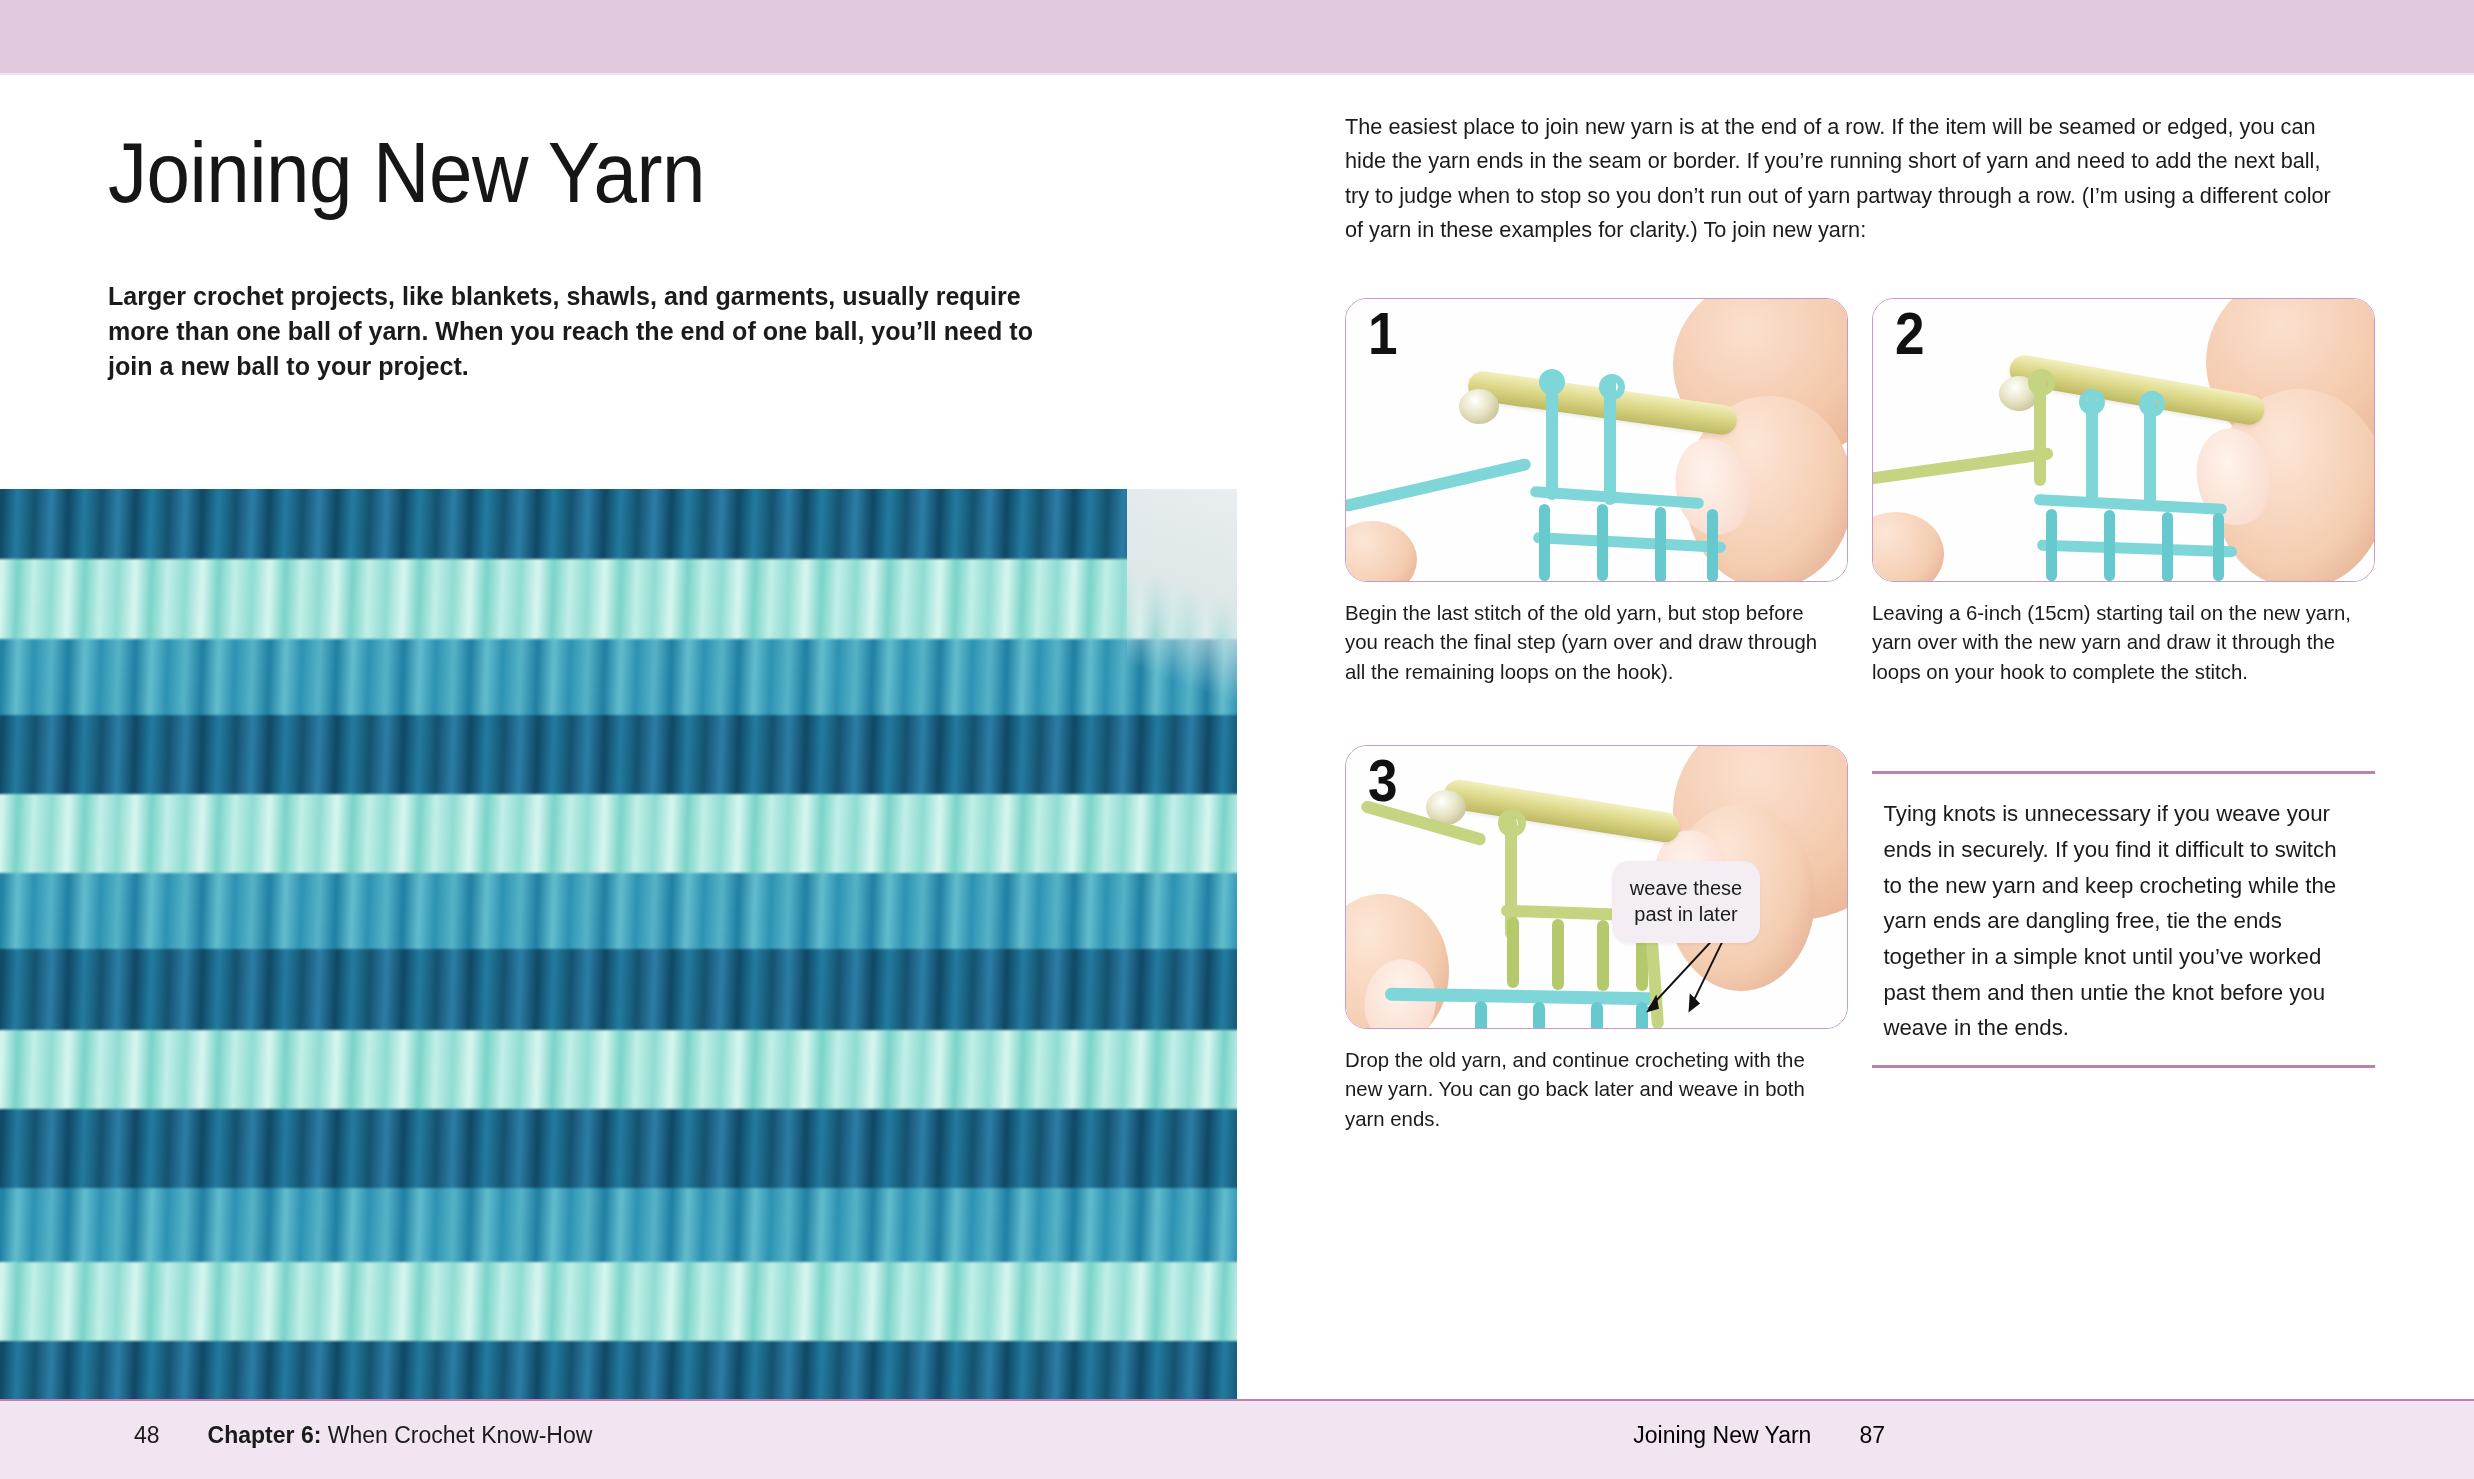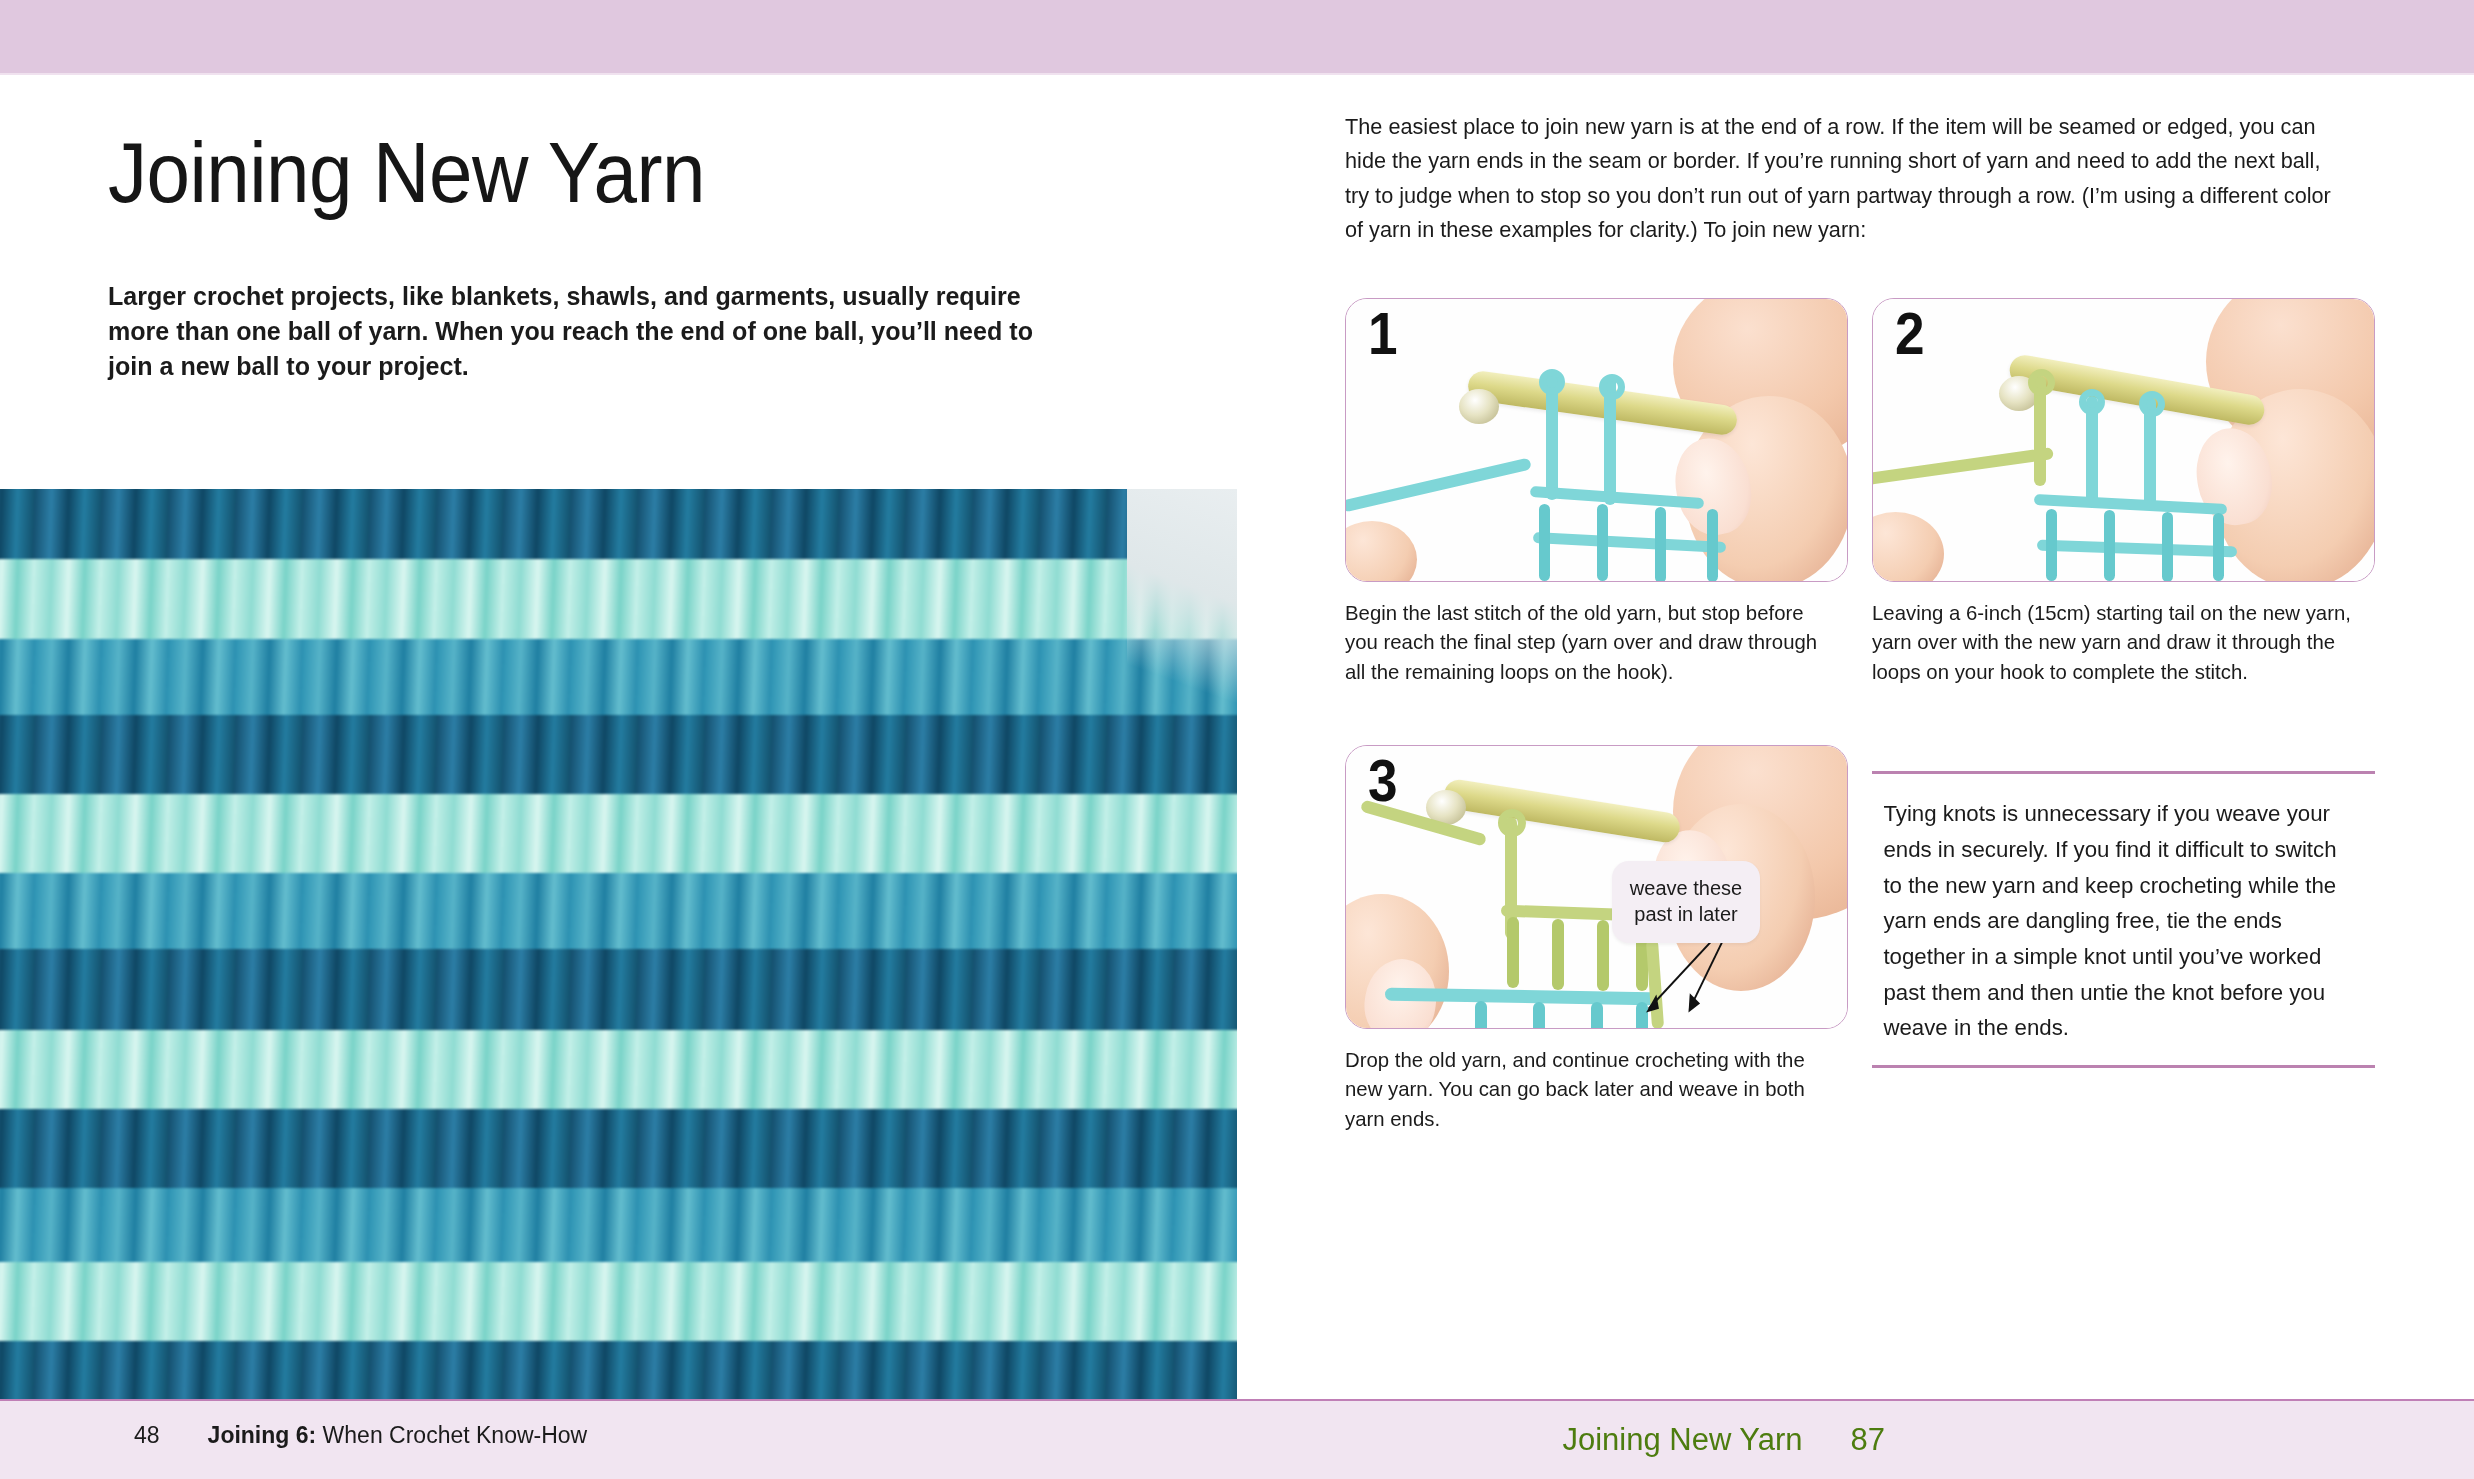--- a/index.html
+++ b/index.html
@@ -137,21 +137,21 @@
     position:absolute; left:0; top:1399px; width:2475px; height:81px;
     background:#f1e5f1; border-top:2.6px solid #c07fb6;
   }
   .footer-left{
     position:absolute; left:134px; top:1422px;
     font-size:23px; color:#1b1b1b; white-space:nowrap;
   }
   .footer-left b{ font-weight:700; }
   .footer-right{
     position:absolute; right:134px; top:1422px;
-    font-size:31px; color:#4d7c0f; white-space:nowrap;
+    font-size:23px; color:#000000; white-space:nowrap;
   }
   .fnum{ display:inline-block; }
   .fr-title{ display:inline-block; margin-right:48px; }
   .fl-num{ display:inline-block; margin-right:48px; }
 </style>
 </head>
 <body>
 
 <div class="spread">
 
@@ -284,21 +284,21 @@
     <div class="tip-box" style="left:635px; top:696px; width:503px;">
       <div class="tip-rule"></div>
       <div class="tip-text">Tying knots is unnecessary if you weave your ends in securely. If you find it difficult to switch to the new yarn and keep crocheting while the yarn ends are dangling free, tie the ends together in a simple knot until you’ve worked past them and then untie the knot before you weave in the ends.</div>
       <div class="tip-rule"></div>
     </div>
   </div>
 
   <div class="footer-band"></div>
 
   <div class="footer-left">
-    <span class="fl-num">48</span><b>Joining 6:</b><span> When Crochet Know-How</span>
+    <span class="fl-num">48</span><b>Chapter 6:</b><span> When Crochet Know-How</span>
   </div>
 
   <div class="footer-right">
     <span class="fr-title">Joining New Yarn</span><span class="fnum">87</span>
   </div>
 
 </div>
 
 
 </body></html>

